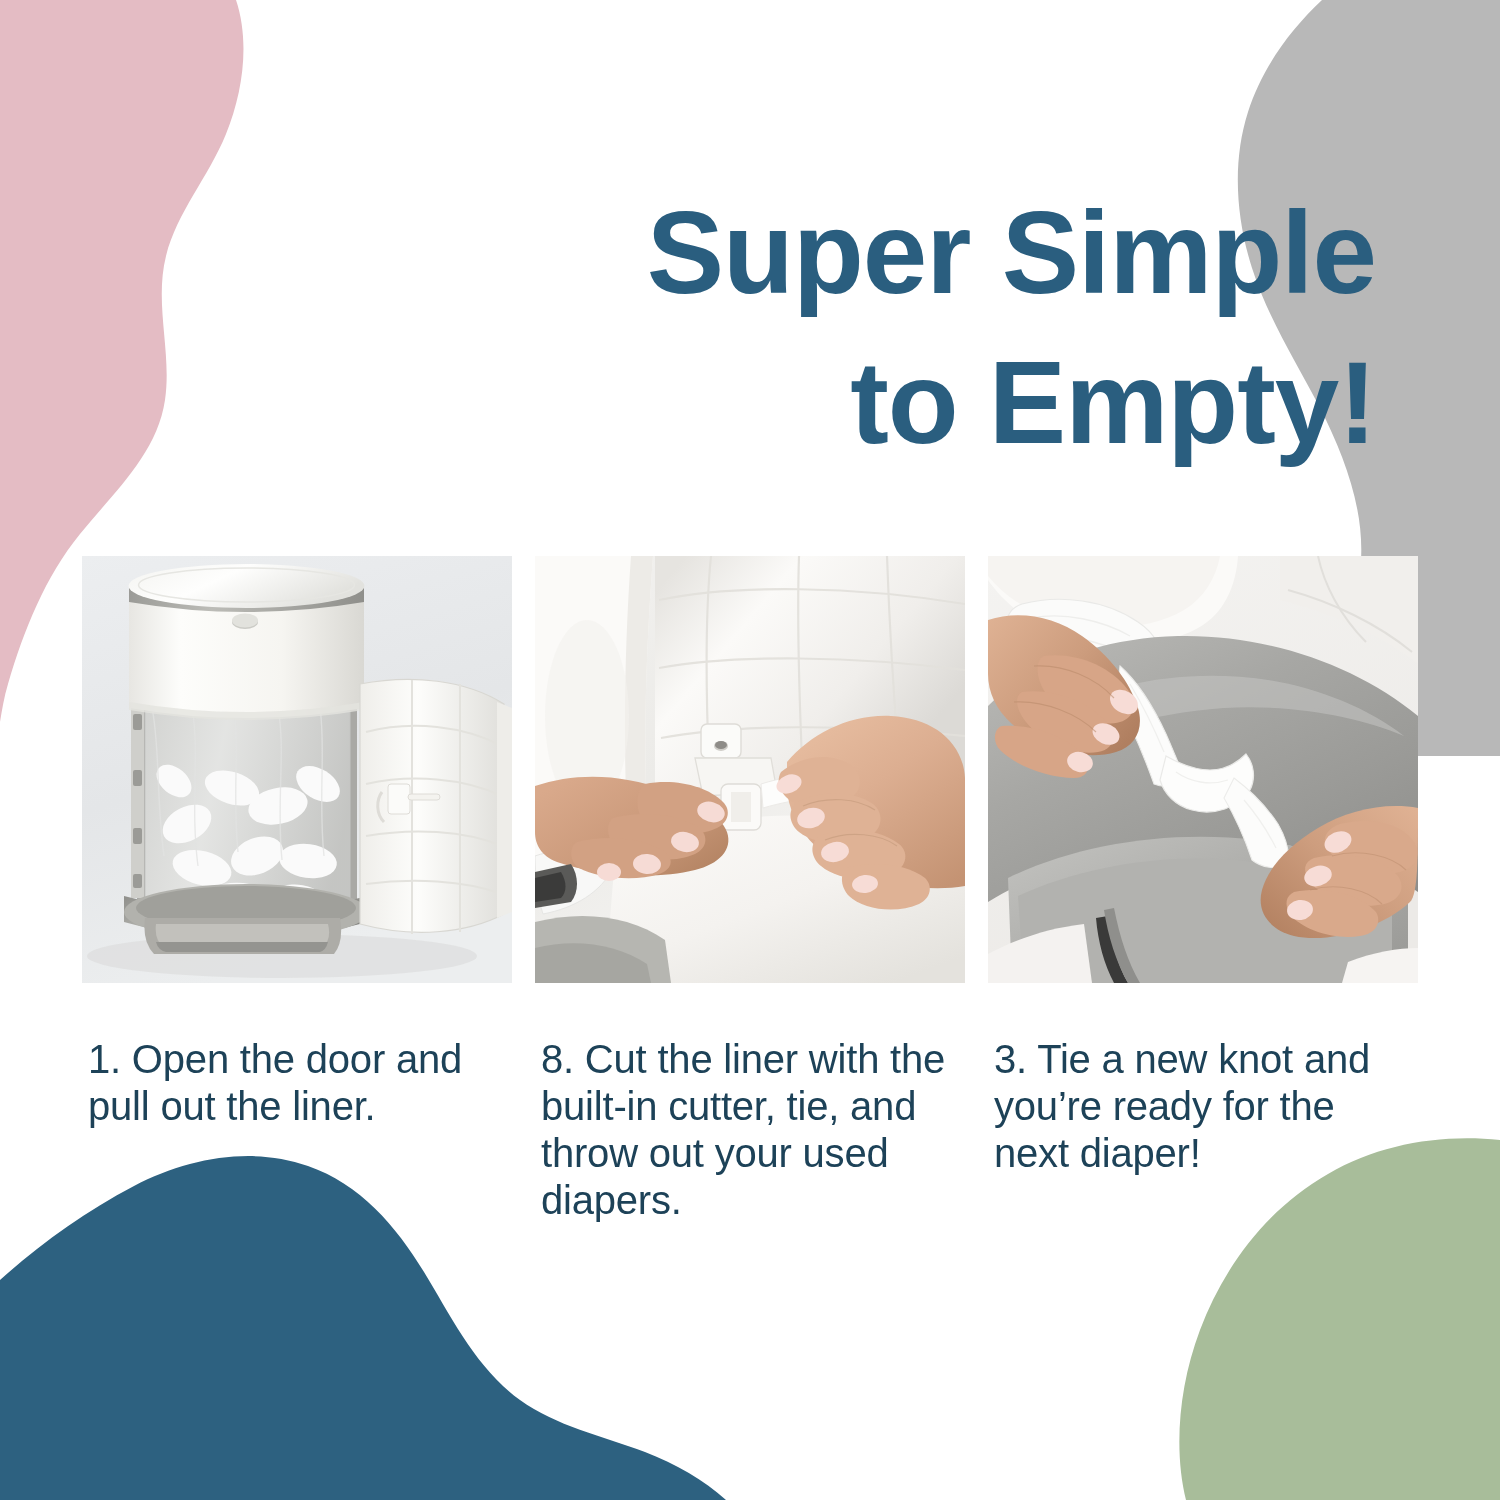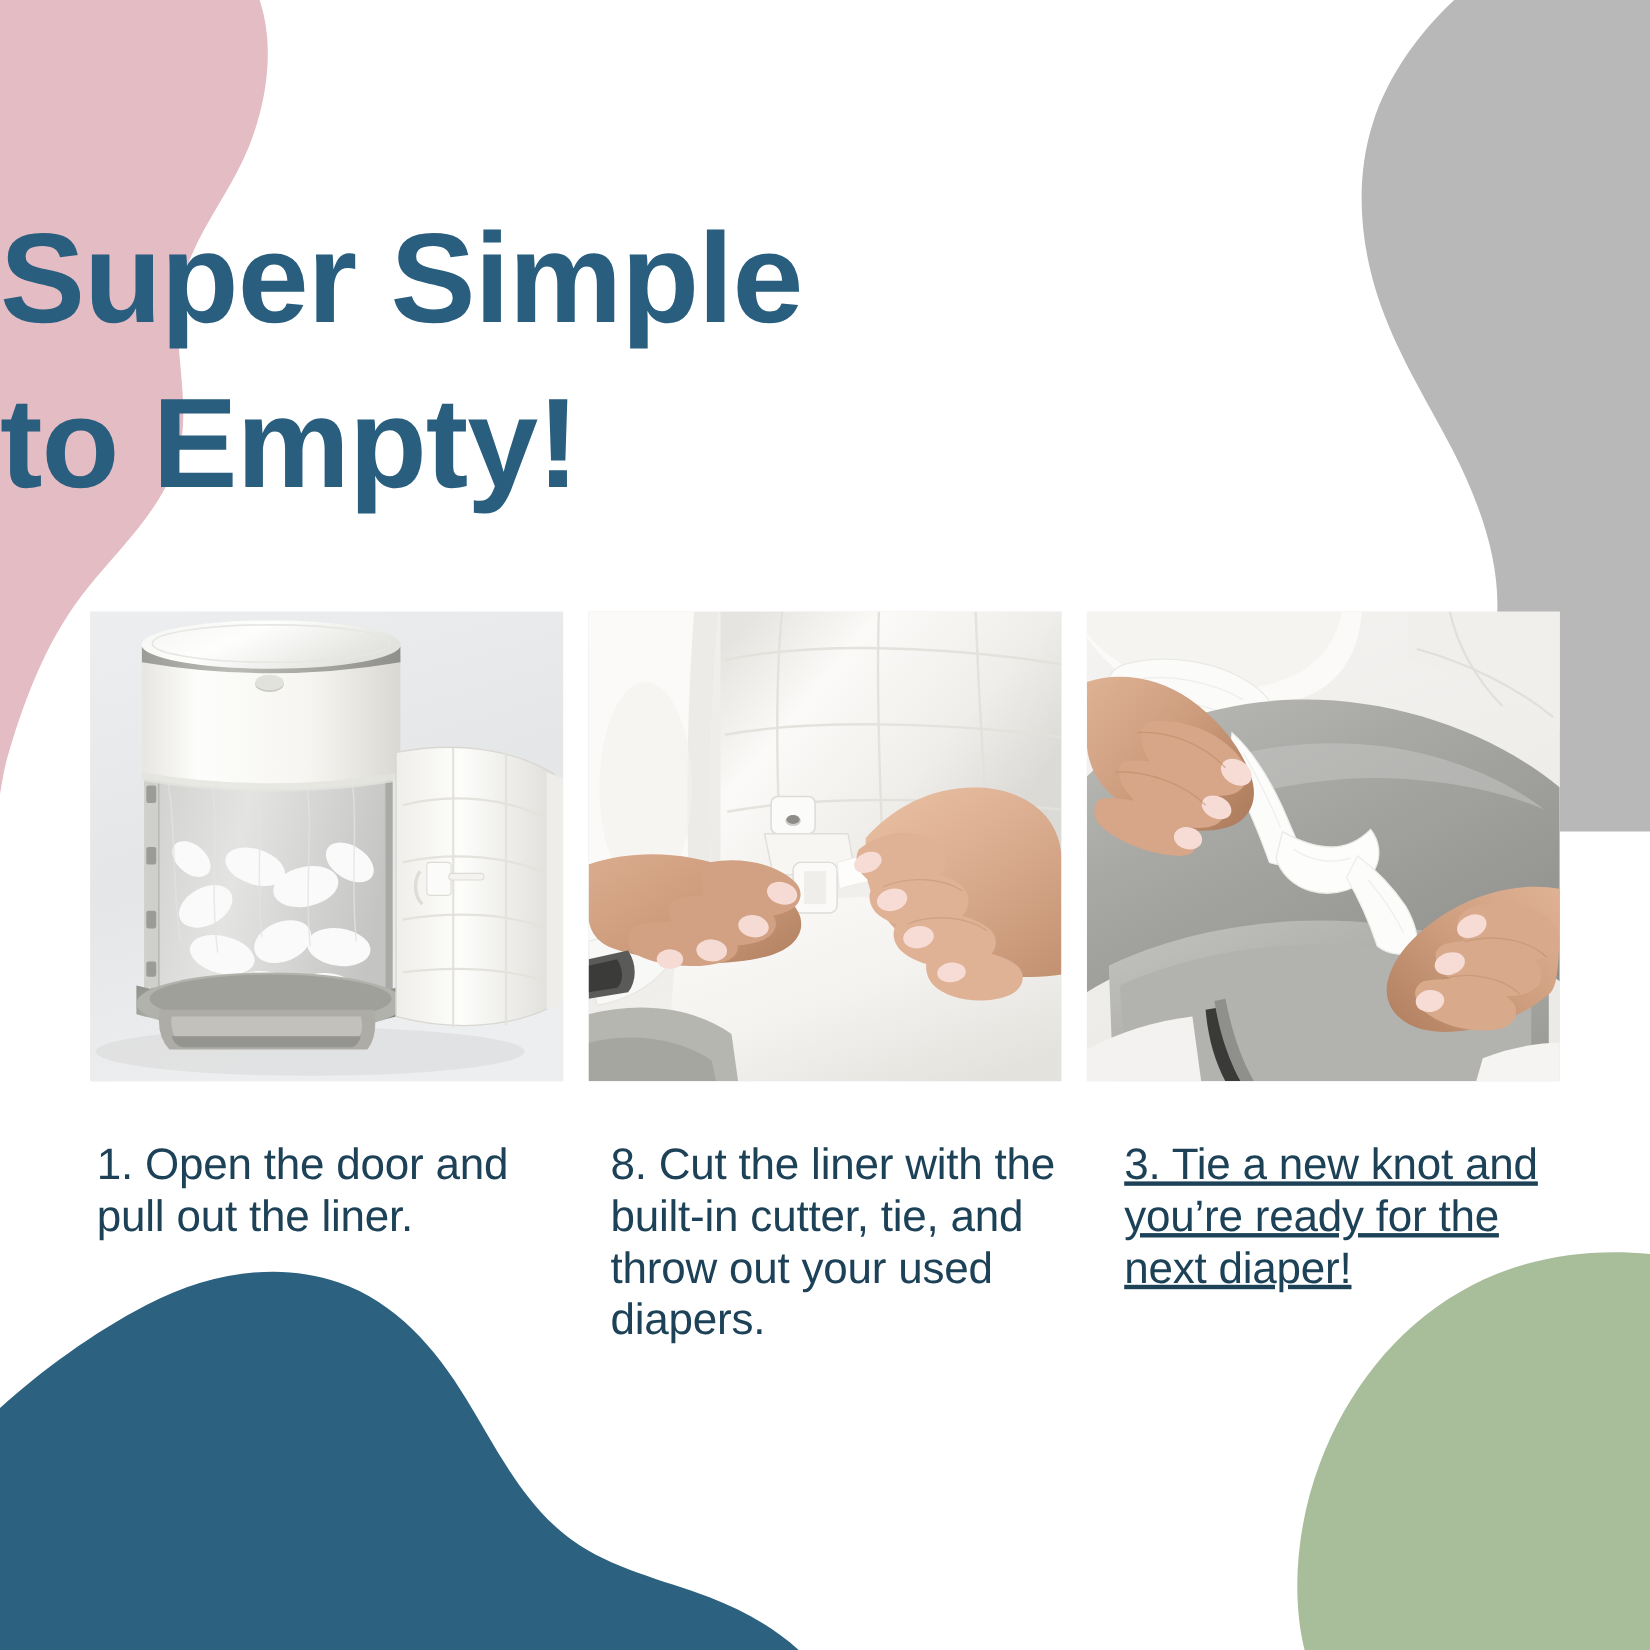--- a/index.html
+++ b/index.html
@@ -26,21 +26,21 @@
     height: 1500px;
     pointer-events: none;
   }
 
   
   #title {
     position: absolute;
     left: 0;
     top: 178px;
     width: 1376px;
-    text-align: left;
+    text-align: right;
     color: #2a5e7f;
     font-size: 116px;
     line-height: 150px;
     font-weight: bold;
     letter-spacing: -1px;
     white-space: pre-line;
   }
 
   
   #photos {
@@ -62,33 +62,33 @@
   }
   .photo svg { display: block; width: 100%; height: 100%; }
 
   
   #captions {
     position: absolute;
     left: 88px;
     top: 1036px;
     width: 1340px;
     display: flex;
-    gap: 37px;
+    gap: 23px;
   }
   .caption {
     flex: 0 0 430px;
     width: 430px;
     color: #1d4258;
     font-size: 40px;
     line-height: 47px;
     font-weight: normal;
     letter-spacing: -0.2px;
     white-space: pre-line;
   }
-  .caption:nth-child(3) { flex-basis: 424px; width: 424px; text-decoration: underline; }
+  .caption:nth-child(3) { flex-basis: 424px; width: 424px; }
 </style>
 </head>
 <body>
 
 <div id="page">
 
   <svg class="blob-layer" viewBox="0 0 1500 1500" preserveAspectRatio="none" aria-hidden="true">
     <path fill="#e4bcc4" d="M0,0 L236,0 C250,42 243,92 226,134 C208,178 177,212 166,256
              C154,304 172,352 165,400 C157,454 114,492 80,534
              C45,577 24,630 8,684 C4,697 2,710 0,722 Z"></path>

